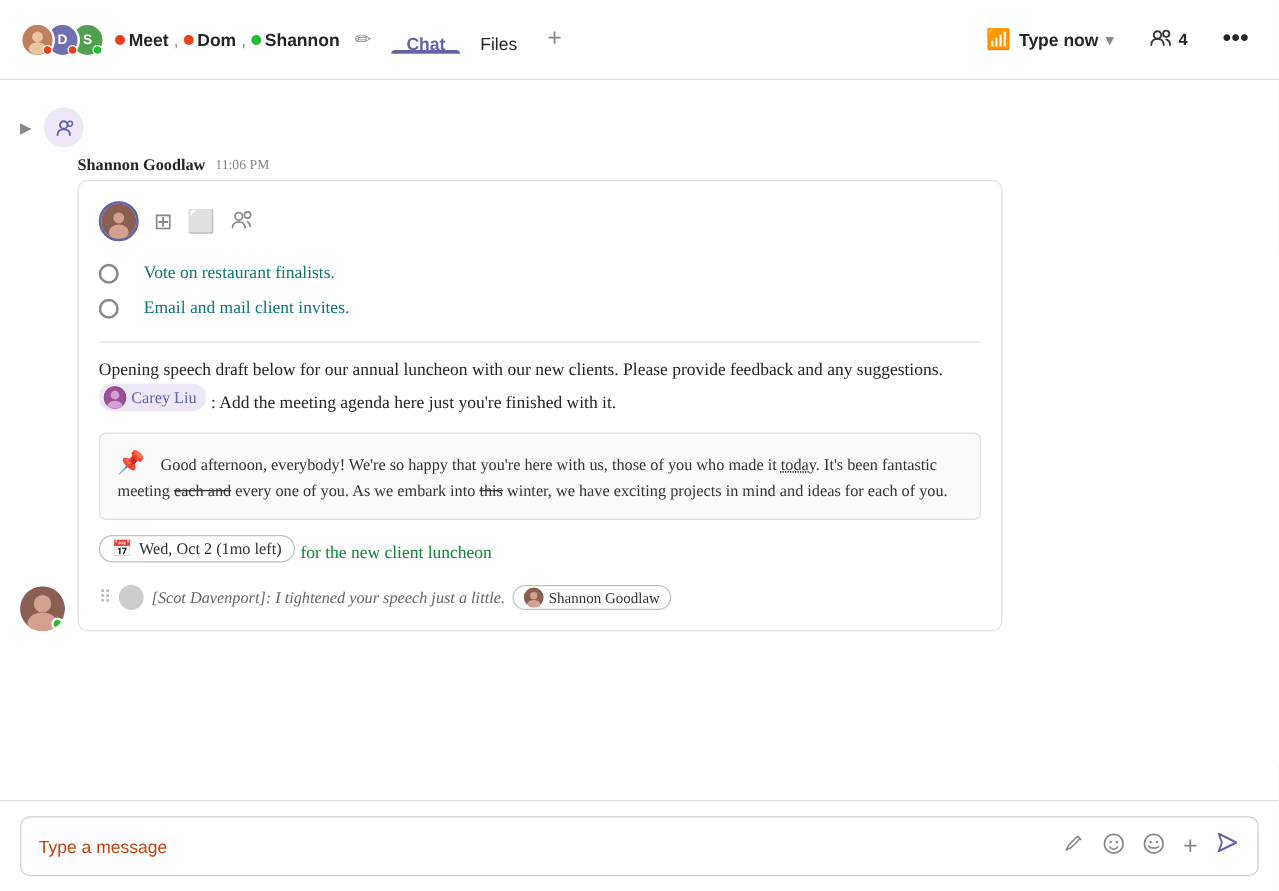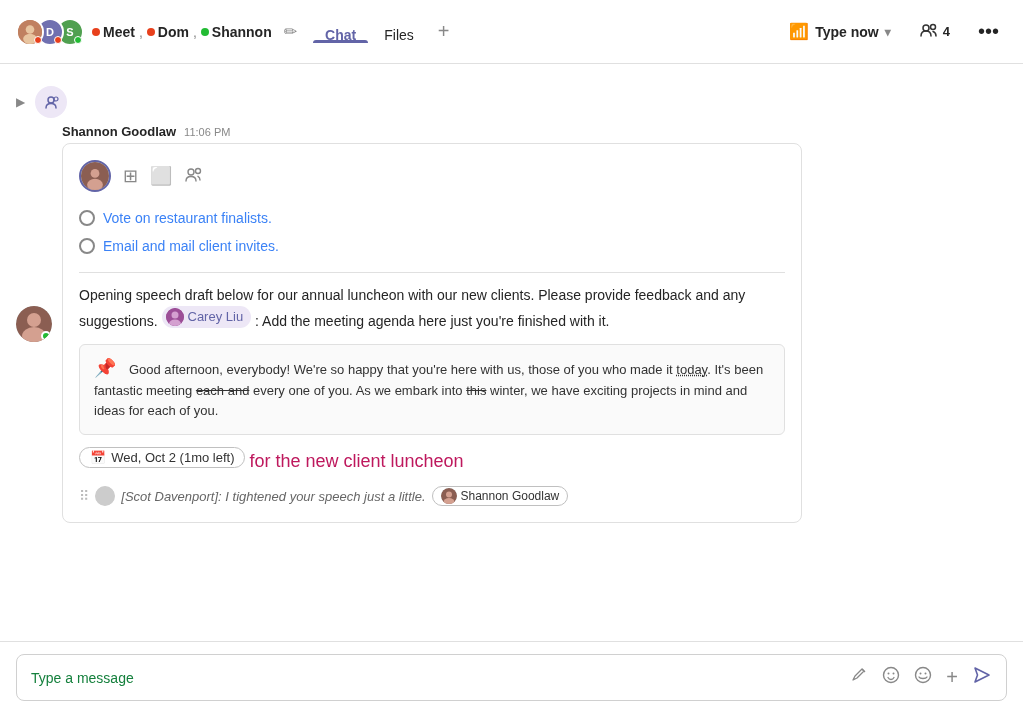--- a/index.html
+++ b/index.html
@@ -197,23 +197,24 @@
       background: #ede7f6;
       display: flex;
       align-items: center;
       justify-content: center;
       flex-shrink: 0;
     }
 
     
     .message-group {
       display: flex;
-      align-items: center;
+      align-items: flex-end;
       gap: 10px;
       margin-bottom: 4px;
+      font-family: Liberation Serif, serif;
     }
     .user-avatar {
       width: 36px;
       height: 36px;
       border-radius: 50%;
       background: #c0c0c0;
       flex-shrink: 0;
       position: relative;
       overflow: hidden;
       display: flex;
@@ -297,24 +298,24 @@
       height: 32px;
       border-radius: 50%;
       border: 2px solid #6264a7;
       background: #c0c0c0;
       overflow: hidden;
     }
     .task-list { list-style: none; padding: 0; }
     .task-item {
       display: flex;
       align-items: center;
-      gap: 8px;
+      gap: 20px;
       padding: 6px 0;
       font-size: 14px;
-      color: #3b82f6;
+      color: #0f766e;
     }
     .task-checkbox {
       width: 16px;
       height: 16px;
       border-radius: 50%;
       border: 2px solid #888;
       flex-shrink: 0;
       display: flex;
       align-items: center;
       justify-content: center;
@@ -440,21 +441,21 @@
       border-radius: 8px;
       padding: 10px 14px;
       display: flex;
       align-items: center;
       gap: 8px;
       background: #fff;
     }
     .compose-placeholder {
       flex: 1;
       font-size: 14px;
-      color: #15803d;
+      color: #c2410c;
     }
     .compose-actions {
       display: flex;
       align-items: center;
       gap: 14px;
     }
     .compose-action-icon {
       color: #888;
       font-size: 18px;
       cursor: pointer;
@@ -643,21 +644,21 @@
                   <span class="strikethrough">this</span> 
                   winter, we have exciting projects in mind and ideas for each of you.
                 </span>
               </div>
 
               <div style="margin-top: 12px; display:flex; align-items:center; flex-wrap:wrap;">
                 <span class="date-chip">
                   <span class="date-chip-icon">📅</span>
                   <span>Wed, Oct 2 (1mo left)</span>
                 </span>
-                <span style="font-size:18px; color:#be185d; margin-left:4px;"> for the new client luncheon</span>
+                <span style="font-size:14px; color:#15803d; margin-left:4px;"> for the new client luncheon</span>
               </div>
 
               <div style="margin-top: 10px; display:flex; align-items:center; gap:6px;">
                 <span class="drag-handle">⠿</span>
                 <div class="reply-avatar" style="width:20px;height:20px;border-radius:50%;background:#ddd;flex-shrink:0;">
                   <svg viewBox="0 0 20 20" xmlns="http://www.w3.org/2000/svg">
                     <circle cx="10" cy="10" r="10" fill="#cccccc"></circle>
                   </svg>
                 </div>
                 <span class="reply-text" style="font-size:13px;color:#666;font-style:italic;">[Scot Davenport]: I tightened your speech just a little.</span>

